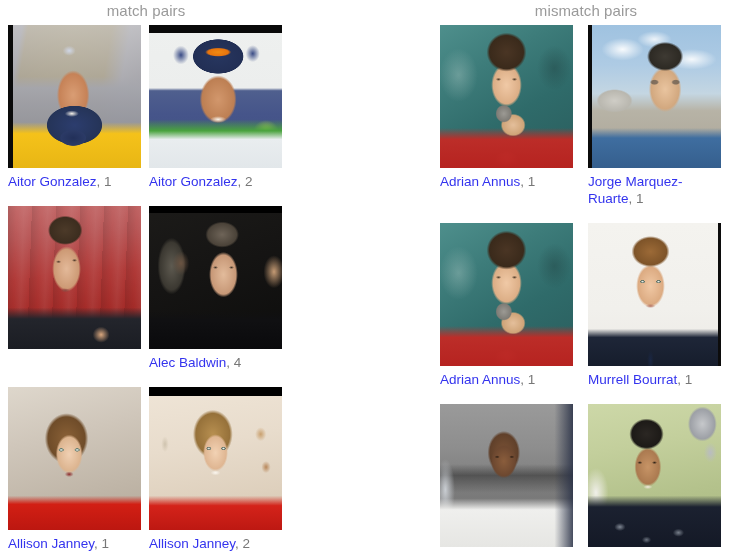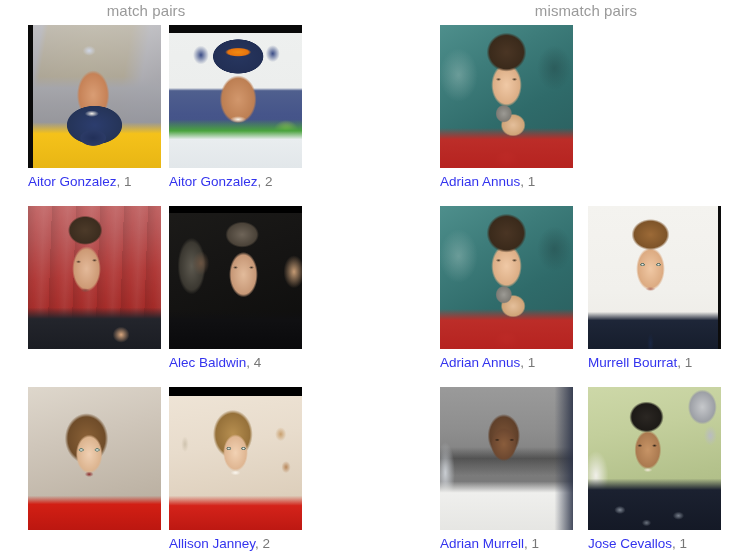--- a/index.html
+++ b/index.html
@@ -45,21 +45,21 @@
   }
   .column-left .column-header  { padding-right: 140px; }
   .column-right .column-header { }
 
   .rows { display: block; }
 
   .pair-row {
     display: flex;
     flex-direction: row;
   }
-  .column-left .pair-row  { padding-left: 28px; }
+  .column-left .pair-row  { padding-left: 8px; }
   .column-right .pair-row { padding-left: 8px; }
 
   .pair-cell {
     width: 141px;
     margin-right: 7px;
   }
   .column-left .pair-row .pair-cell:first-child { width: 134px; }
 
   .photo {
     width: 133px;
@@ -541,20 +541,23 @@
         <div class="pair-row">
           <div class="pair-cell">
             <div class="photo">
               <div class="layer p-allison1-bg"></div>
               <div class="layer p-allison1-dress"></div>
               <div class="layer p-allison1-hair"></div>
               <div class="layer p-allison1-face"></div>
               <div class="layer p-allison1-eyes"></div>
               <div class="layer p-allison1-mouth"></div>
             </div>
+            <div class="caption">
+              <span class="person">Allison Janney</span><span class="idx">, 1</span>
+            </div>
           </div>
           <div class="pair-cell">
             <div class="photo">
               <div class="layer p-allison2-bg"></div>
               <div class="layer p-allison2-logos"></div>
               <div class="layer p-allison2-dress"></div>
               <div class="layer p-allison2-hair"></div>
               <div class="layer p-allison2-face"></div>
               <div class="layer p-allison2-eyes"></div>
               <div class="layer p-allison2-smile"></div>
@@ -581,20 +584,35 @@
               <div class="layer p-annus-blur"></div>
               <div class="layer p-annus-singlet"></div>
               <div class="layer p-annus-face"></div>
               <div class="layer p-annus-hair"></div>
               <div class="layer p-annus-eyes"></div>
               <div class="layer p-annus-hand"></div>
               <div class="layer p-annus-shot"></div>
             </div>
             <div class="caption">
               <span class="person">Adrian Annus</span><span class="idx">, 1</span>
+            </div>
+          </div>
+          <div class="pair-cell">
+            <div class="photo">
+              <div class="layer p-jorge-bg"></div>
+              <div class="layer p-jorge-clouds"></div>
+              <div class="layer p-jorge-dome"></div>
+              <div class="layer p-jorge-shirt"></div>
+              <div class="layer p-jorge-face"></div>
+              <div class="layer p-jorge-hair"></div>
+              <div class="layer p-jorge-glasses"></div>
+              <div class="layer p-jorge-leftbar"></div>
+            </div>
+            <div class="caption">
+              <span class="person">Jorge Marquez-Ruarte</span><span class="idx">, 1</span>
             </div>
           </div>
         </div>
 
         <div class="row-spacer"></div>
 
         <div class="pair-row">
           <div class="pair-cell">
             <div class="photo">
               <div class="layer p-annus-bg"></div>

